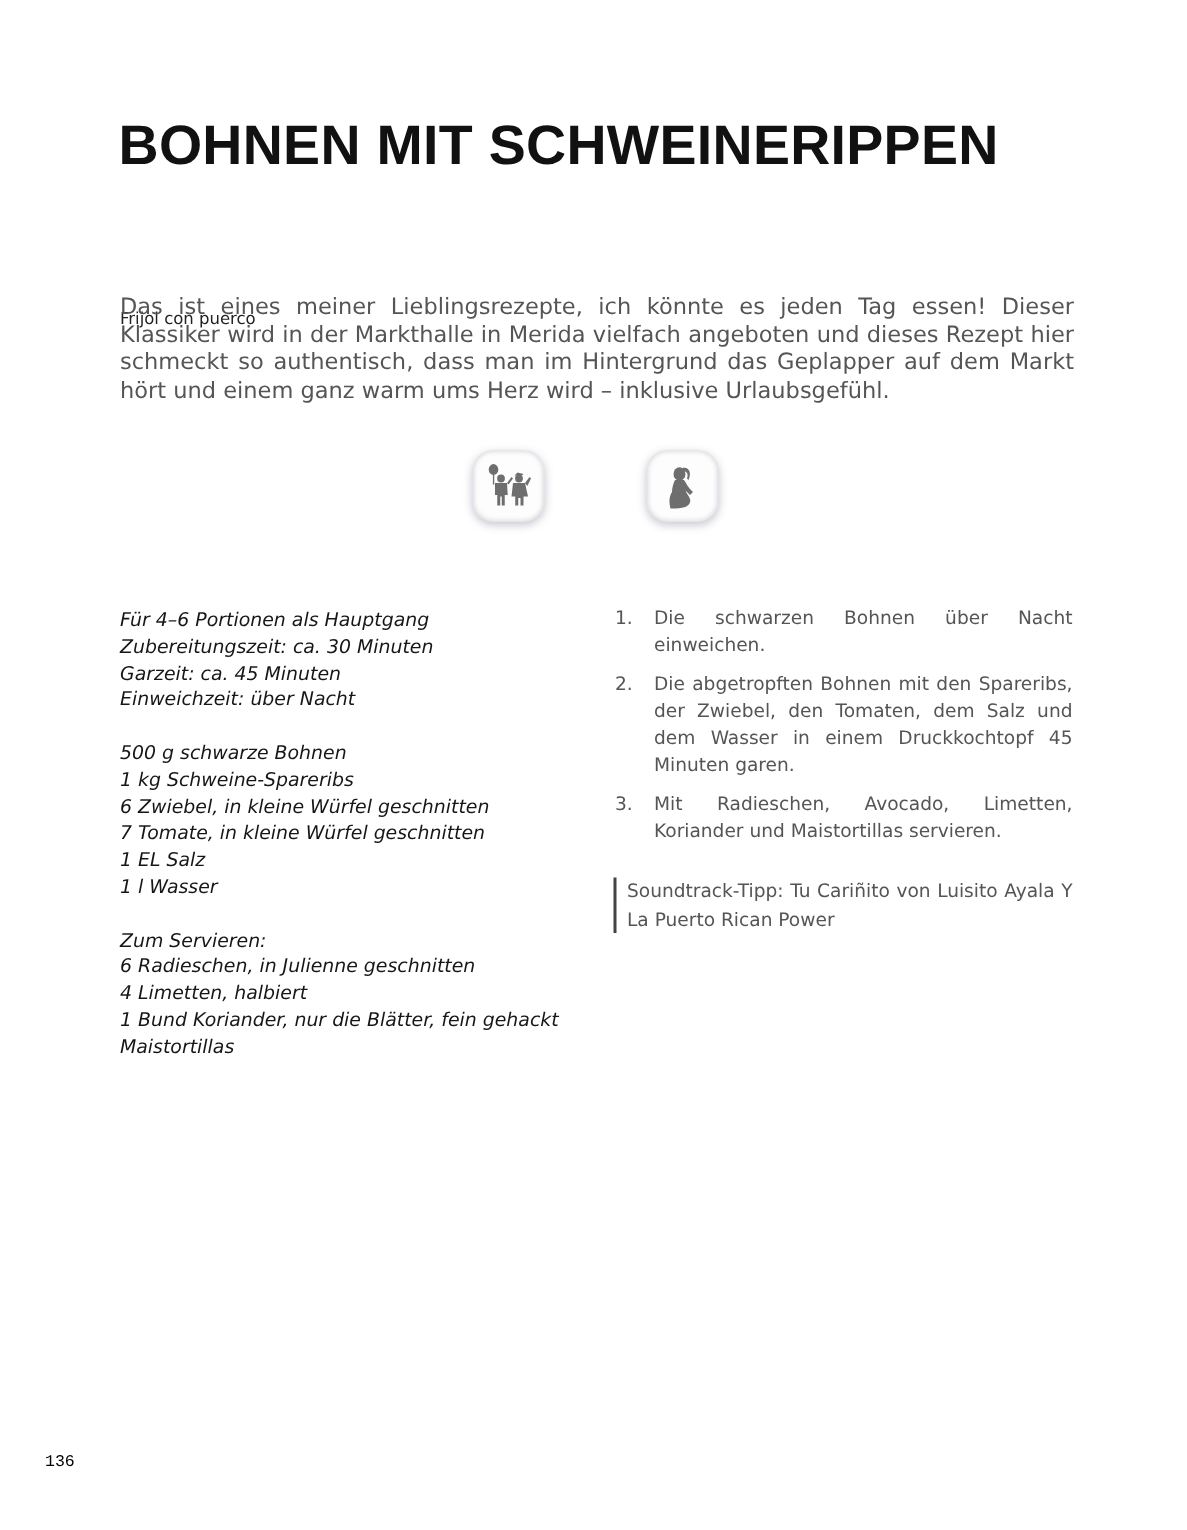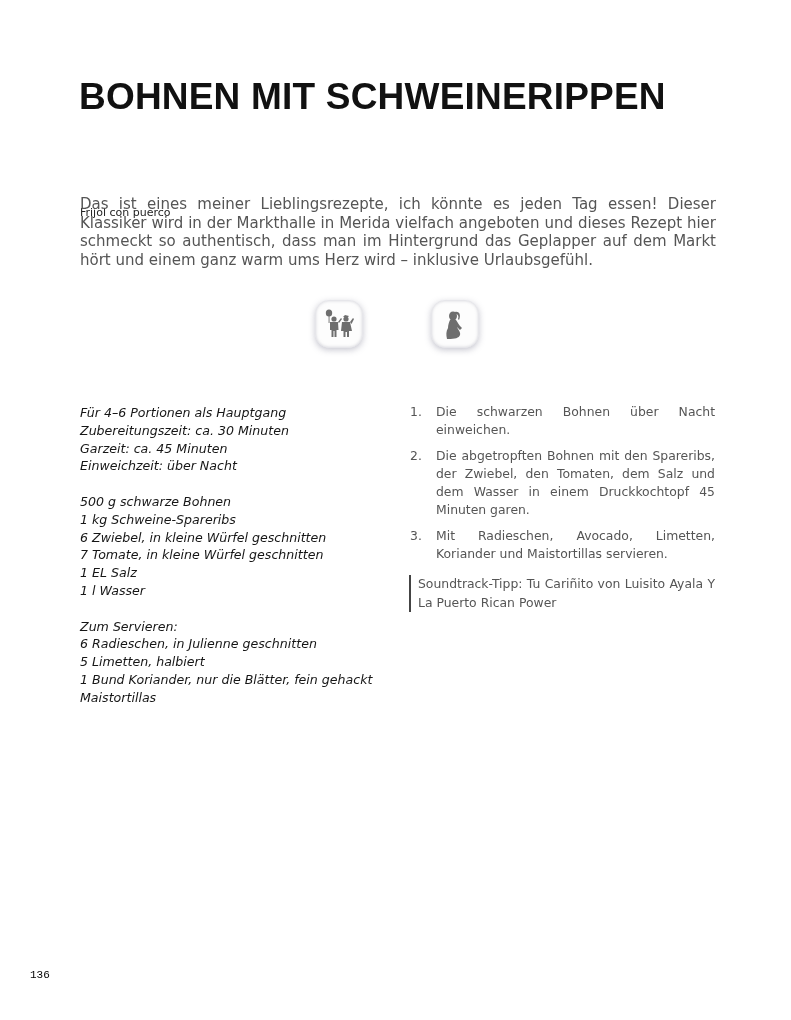--- a/index.html
+++ b/index.html
@@ -18,21 +18,21 @@
   .icon-box svg { width: 34px; height: 34px; }
   .col-left { position: absolute; left: 80px; top: 404px; width: 300px;
               font-size: 12.6px; line-height: 17.8px; color: #161616; }
   .col-left .block { margin: 0 0 17.8px 0; }
   .col-left .line { display: block; white-space: nowrap; font-style: italic; }
   .col-right { position: absolute; left: 405px; top: 403px; width: 310px;
                font-size: 12.4px; line-height: 18.3px; color: #555; }
   .steps { list-style: none; margin: 0; padding: 0; }
   .step { position: relative; padding-left: 31px; margin-bottom: 7px; text-align: justify; }
   .step-num { position: absolute; left: 5px; top: 0; }
-  .tip { margin-top: 12px; border-left: 2px solid #444; padding-left: 7px;
+  .tip { margin-top: 22px; border-left: 2px solid #444; padding-left: 7px;
          margin-left: 4px; color: #555; text-align: justify; }
   .page-num { position: absolute; left: 30px; top: 969px; font-size: 11px; color: #000000; font-family: Liberation Mono, monospace; }
 </style>
 </head>
 <body>
 
 <h1 class="title">BOHNEN MIT SCHWEINERIPPEN</h1>
 <div class="subtitle">Frijol con puerco</div>
 <p class="intro">Das ist eines meiner Lieblingsrezepte, ich könnte es jeden Tag essen! Dieser Klassiker wird in der Markthalle in Merida vielfach angeboten und dieses Rezept hier schmeckt so authentisch, dass man im Hintergrund das Geplapper auf dem Markt hört und einem ganz warm ums Herz wird – inklusive Urlaubsgefühl.</p>
 
@@ -74,21 +74,21 @@
     <span class="line">500 g schwarze Bohnen</span>
     <span class="line">1 kg Schweine-Spareribs</span>
     <span class="line">6 Zwiebel, in kleine Würfel geschnitten</span>
     <span class="line">7 Tomate, in kleine Würfel geschnitten</span>
     <span class="line">1 EL Salz</span>
     <span class="line">1 l Wasser</span>
   </div>
   <div class="block">
     <span class="line">Zum Servieren:</span>
     <span class="line">6 Radieschen, in Julienne geschnitten</span>
-    <span class="line">5 Limetten, halbiert</span>
+    <span class="line">4 Limetten, halbiert</span>
     <span class="line">1 Bund Koriander, nur die Blätter, fein gehackt</span>
     <span class="line">Maistortillas</span>
   </div>
 </div>
 
 <div class="col-right">
   <ol class="steps">
     <li class="step">
       <span class="step-num">1.</span>
       <span>Die schwarzen Bohnen über Nacht einweichen.</span>

